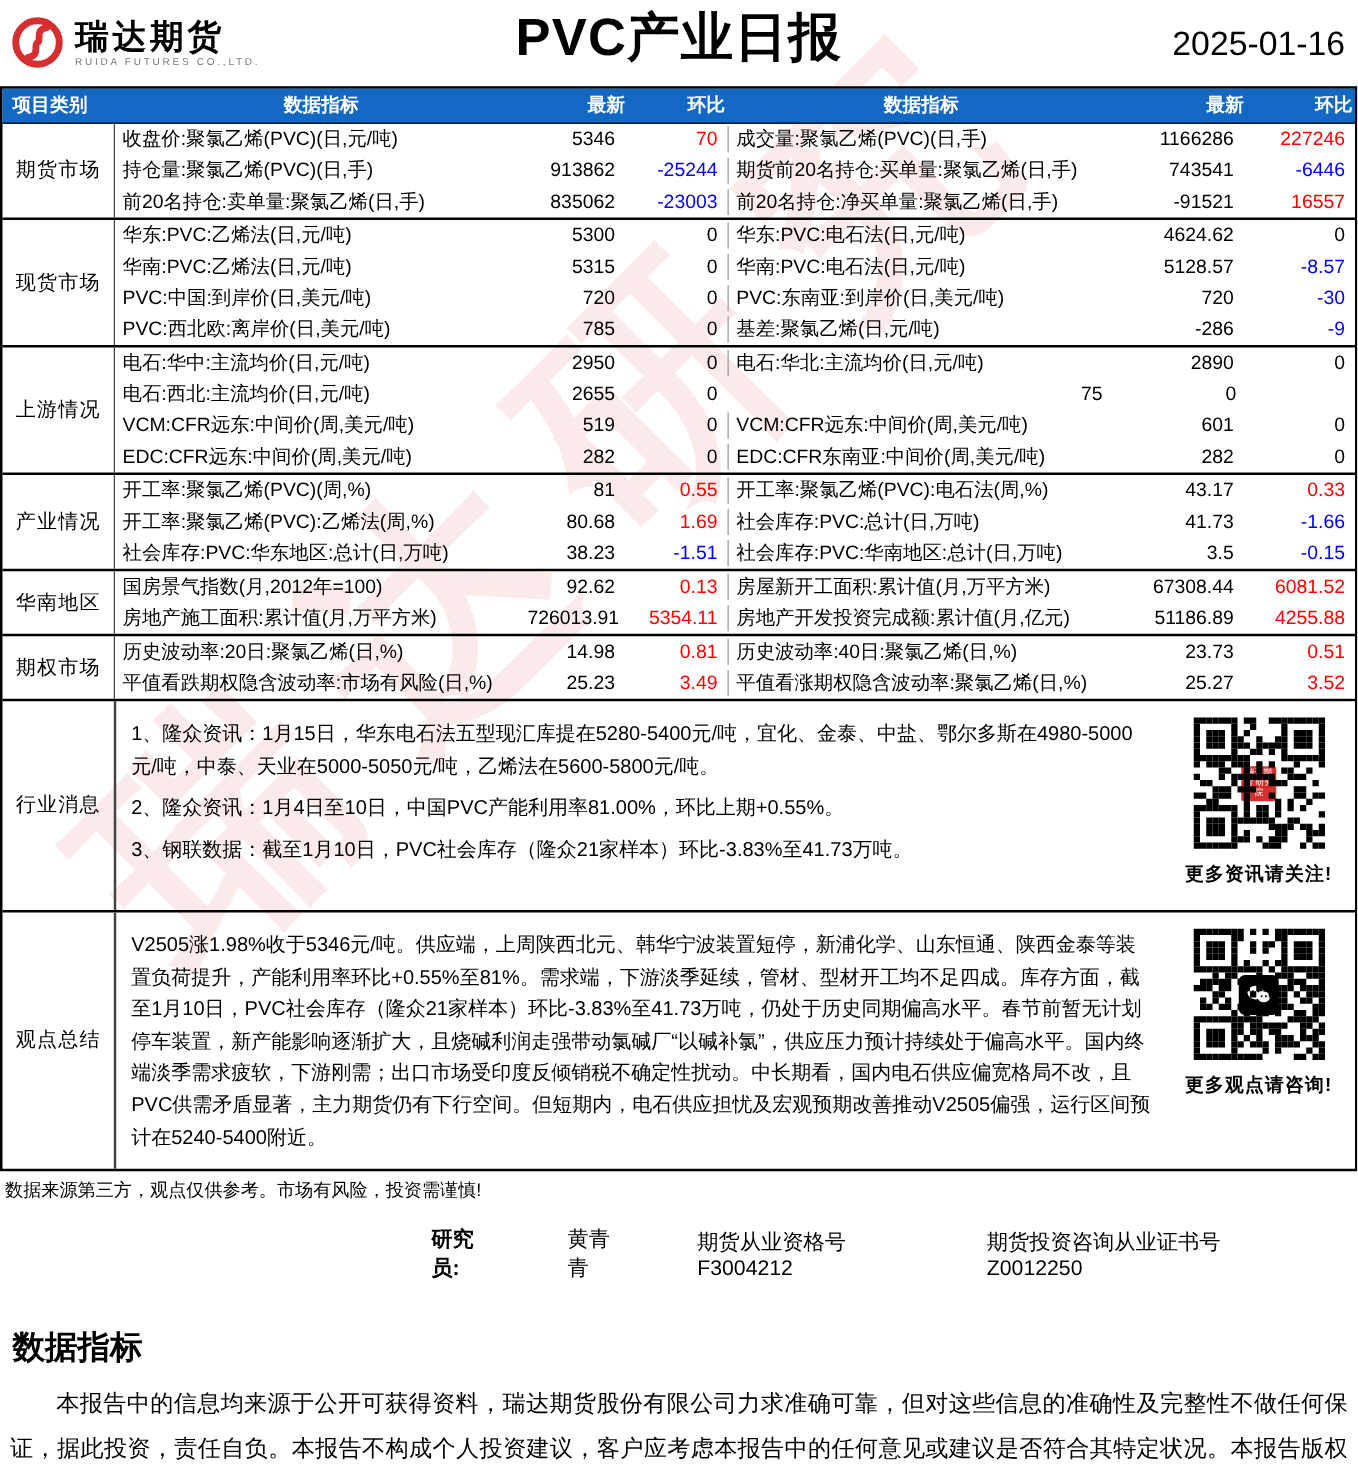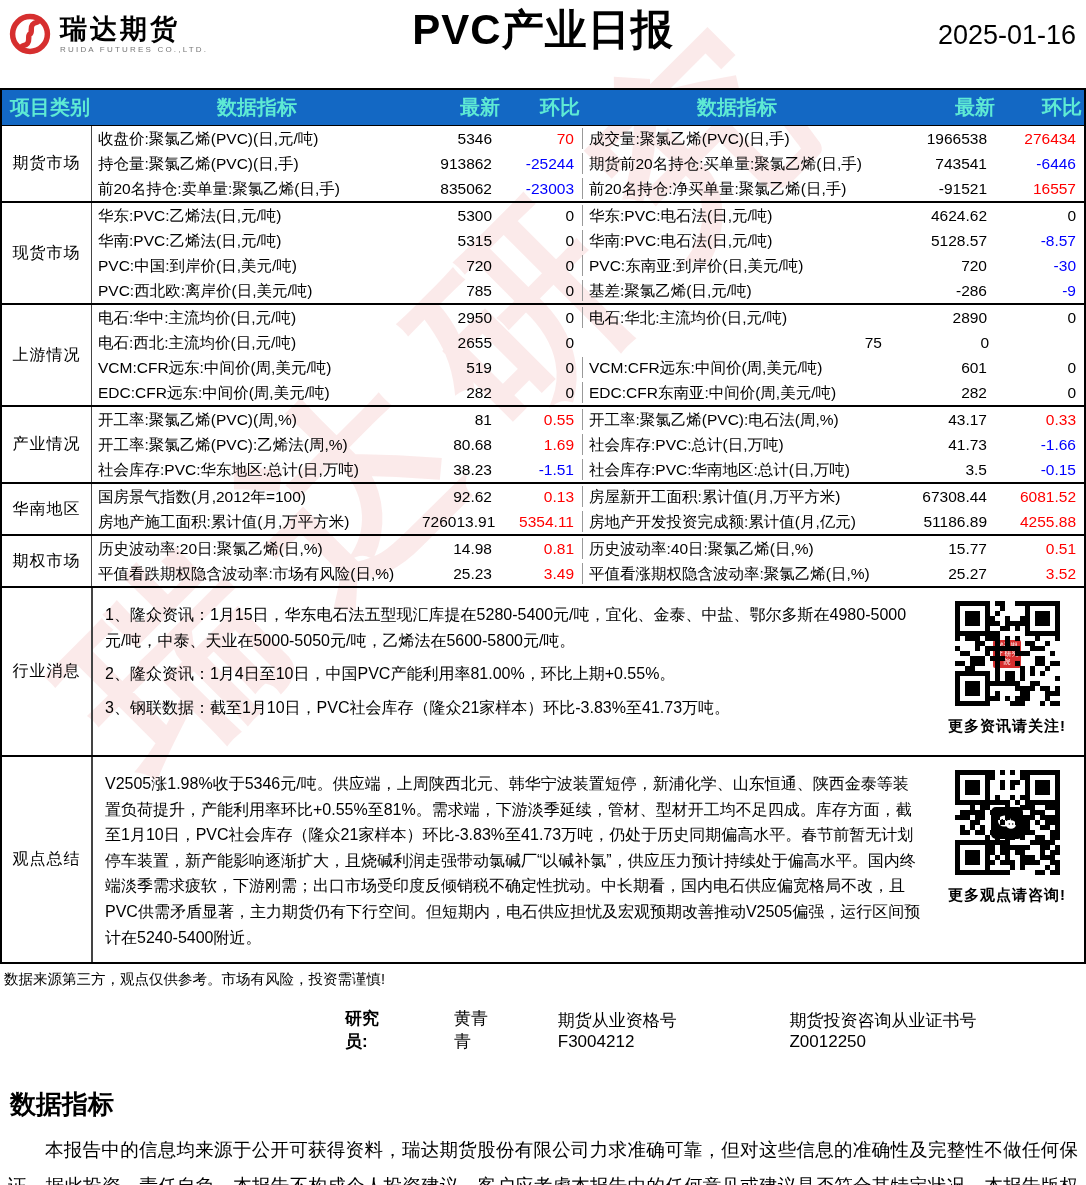--- a/index.html
+++ b/index.html
@@ -5,33 +5,33 @@
   html,body{margin:0;padding:0;background:#fff;}
   body{font-family:"Liberation Sans","DejaVu Sans",sans-serif;color:#000;}
   .page{position:relative;width:1086px;height:1185px;margin:0 auto;background:#fff;overflow:hidden;}
 
   
   .watermark{position:absolute;left:10px;top:640px;z-index:2;pointer-events:none;
     font-size:200px;font-weight:700;letter-spacing:45px;white-space:nowrap;
     color:rgba(217,64,64,.11);transform:rotate(-45deg);transform-origin:0 0;}
 
   
-  header{position:relative;height:88px;padding:0 6px;}
+  header{position:relative;height:69px;padding:0 6px;}
   .logo{position:absolute;left:8px;top:12px;display:flex;align-items:center;gap:8px;}
   .logo-mark svg{display:block;}
   .logo-cn{display:block;font-size:27px;font-weight:900;letter-spacing:3px;line-height:28px;}
   .logo-en{display:block;font-size:8px;color:#777;letter-spacing:2.2px;margin-top:2px;}
   .title{position:absolute;left:0;right:0;top:2px;margin:0;text-align:center;
     font-size:42px;font-weight:900;letter-spacing:1px;}
   .date{position:absolute;right:10px;top:20px;font-size:27px;}
 
   
   .table{position:relative;z-index:3;width:1086px;box-sizing:border-box;border:2px solid #000;}
-  .thead{display:flex;background:var(--header-bg,#1368c4);color:#5eead4;font-weight:700;
-    font-size:20px;border-bottom:1.5px solid #000;}
+  .thead{display:flex;background:var(--header-bg,#1368c4);color:#ffffff;font-weight:700;
+    font-size:15px;border-bottom:1.5px solid #000;}
   .thead .hcat{width:90px;display:flex;align-items:center;padding:4px 0 4px 8px;box-sizing:border-box;}
   .thead .hgrid{flex:1;display:grid;grid-template-columns:330px 80px 80px 310px 105px 1fr;align-items:center;}
   .thead .hc{padding:4px 2px;}
   .h-center{text-align:center;}
   .h-right{text-align:right;padding-right:10px;}
 
   .section{display:flex;}
   .section + .section{border-top:2px solid #000;}
   .cat{width:90px;box-sizing:border-box;display:flex;align-items:center;justify-content:center;
     font-size:16px;border-right:1px solid #444;letter-spacing:1px;}
@@ -114,22 +114,22 @@
 
     <div id="sections">
         <div class="section">
           <div class="cat">期货市场</div>
           <div class="rows">
             <div class="row">
               <div class="c ind">收盘价:聚氯乙烯(PVC)(日,元/吨)</div>
               <div class="c val">5346</div>
               <div class="c chg up">70</div>
               <div class="c ind mid">成交量:聚氯乙烯(PVC)(日,手)</div>
-              <div class="c val">1966538</div>
-              <div class="c chg up">276434</div>
+              <div class="c val">1166286</div>
+              <div class="c chg up">227246</div>
             </div>
             <div class="row">
               <div class="c ind">持仓量:聚氯乙烯(PVC)(日,手)</div>
               <div class="c val">913862</div>
               <div class="c chg down">-25244</div>
               <div class="c ind mid">期货前20名持仓:买单量:聚氯乙烯(日,手)</div>
               <div class="c val">743541</div>
               <div class="c chg down">-6446</div>
             </div>
             <div class="row">
@@ -266,21 +266,21 @@
           </div>
         </div>
         <div class="section">
           <div class="cat">期权市场</div>
           <div class="rows">
             <div class="row">
               <div class="c ind">历史波动率:20日:聚氯乙烯(日,%)</div>
               <div class="c val">14.98</div>
               <div class="c chg up">0.81</div>
               <div class="c ind mid">历史波动率:40日:聚氯乙烯(日,%)</div>
-              <div class="c val">15.77</div>
+              <div class="c val">23.73</div>
               <div class="c chg up">0.51</div>
             </div>
             <div class="row">
               <div class="c ind">平值看跌期权隐含波动率:市场有风险(日,%)</div>
               <div class="c val">25.23</div>
               <div class="c chg up">3.49</div>
               <div class="c ind mid">平值看涨期权隐含波动率:聚氯乙烯(日,%)</div>
               <div class="c val">25.27</div>
               <div class="c chg up">3.52</div>
             </div>

